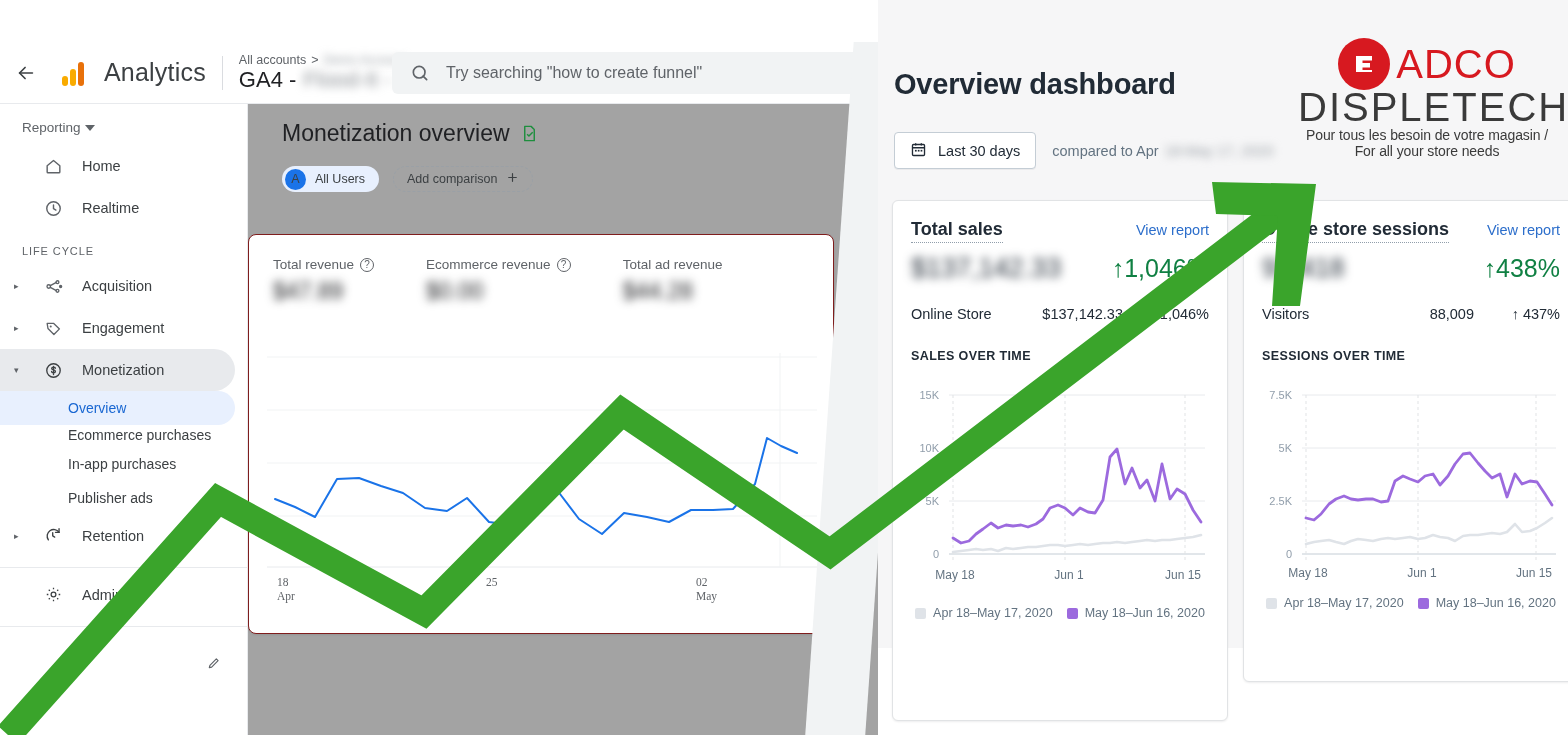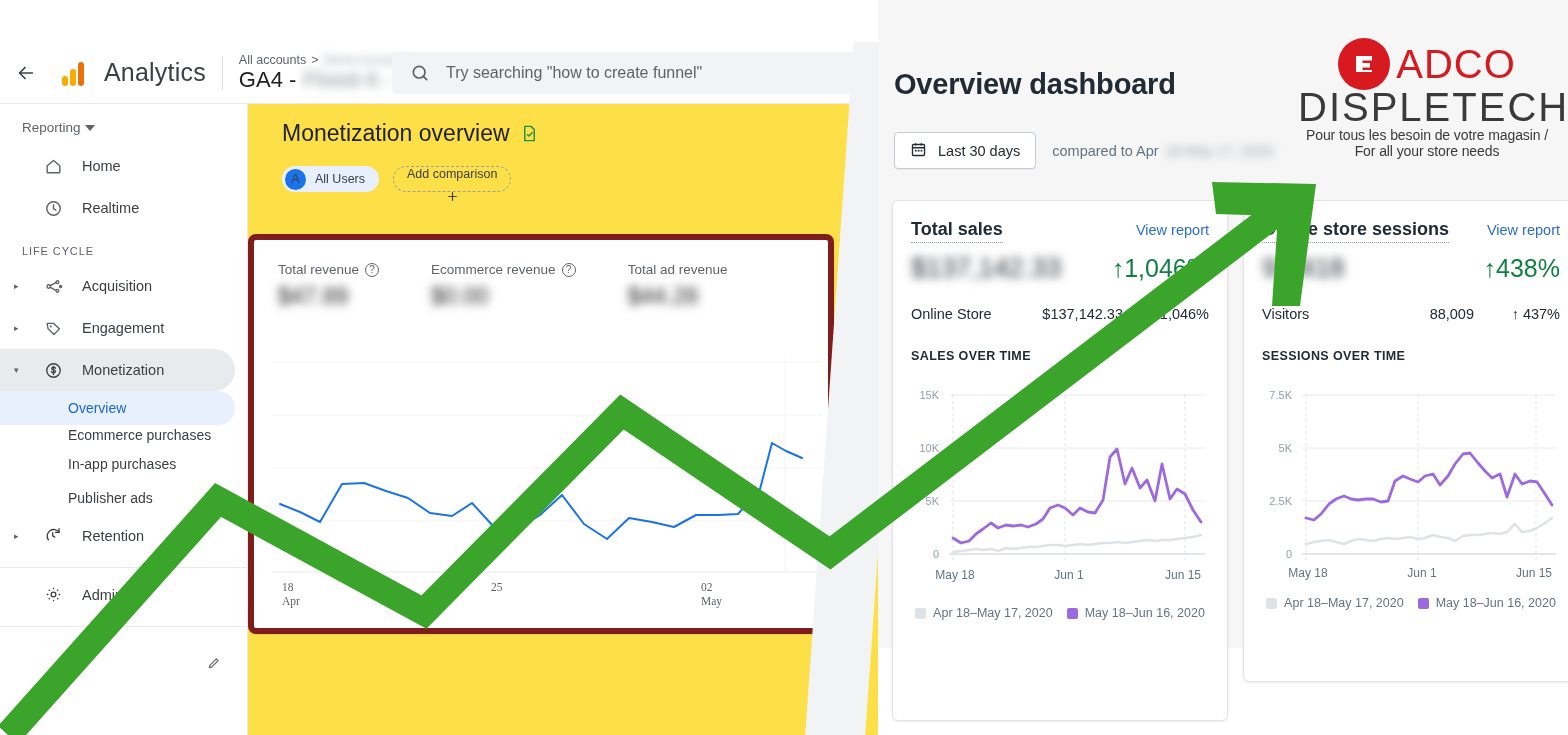--- a/index.html
+++ b/index.html
@@ -12,21 +12,21 @@
   .screen {
     position: relative;
     width: 1568px; height: 735px;
     background: #ffffff;
   }
 
   
   .ga4 {
     position: absolute; left: 0; top: 42px;
     width: 878px; height: 693px;
-    background: #fde047;
+    background: #a3a3a3;
     overflow: hidden;
   }
   .ga4-topbar {
     position: absolute; left: 0; top: 0;
     width: 878px; height: 62px;
     background: #ffffff;
     border-bottom: 1px solid #e8eaed;
     display: flex; align-items: center;
   }
   .back-arrow {
@@ -100,27 +100,27 @@
     background:#e8f0fe; border-radius:14px; padding: 0 14px 0 3px;
   }
   .avatar-a {
     width:21px;height:21px;border-radius:50%;background:#1a73e8;color:#fff;
     font-size:12px;display:flex;align-items:center;justify-content:center;
   }
   .chip-users span { font-size:12.5px; color:#3c4043;}
   .chip-add {
     display:flex;align-items:center;gap:9px;height:26px;
     border:1px dashed #9aa0a6; border-radius:14px; padding:0 13px;
-    font-size:12.5px; color:#3c4043;flex-direction:column;
+    font-size:12.5px; color:#3c4043;
   }
 
   .card {
     position:absolute; left:0; top:130px;
     width: 586px; height: 400px;
-    background:#fff; border:6px solid #7f1d1d; border-radius:8px;
+    background:#fff; border:1px solid #7f1d1d; border-radius:8px;
     box-shadow: 0 1px 2px rgba(60,64,67,.12);
     overflow:hidden;
   }
   .metric-tabs { display:flex; padding: 22px 0 0 24px; gap:52px; position:relative;}
   .metric { }
   .metric-label { font-size:13.5px; color:#5f6368; display:flex; align-items:center; gap:6px;}
   .qmark {
     width:14px;height:14px;border-radius:50%;border:1.3px solid #5f6368;
     font-size:10px;display:flex;align-items:center;justify-content:center;color:#5f6368;
   }

